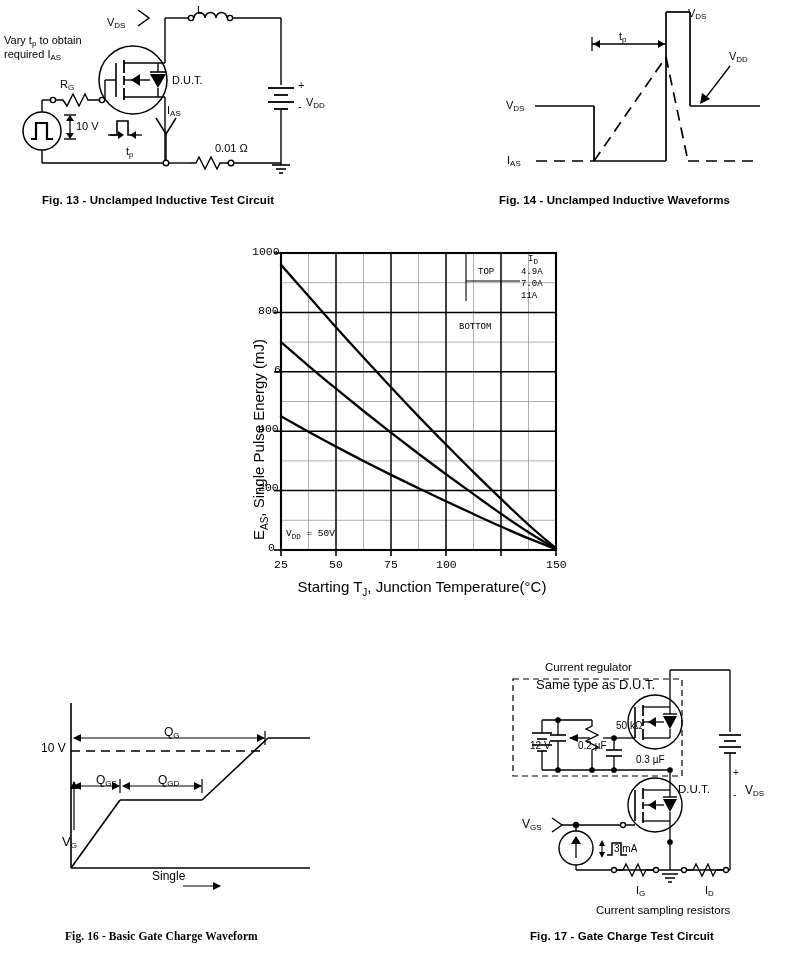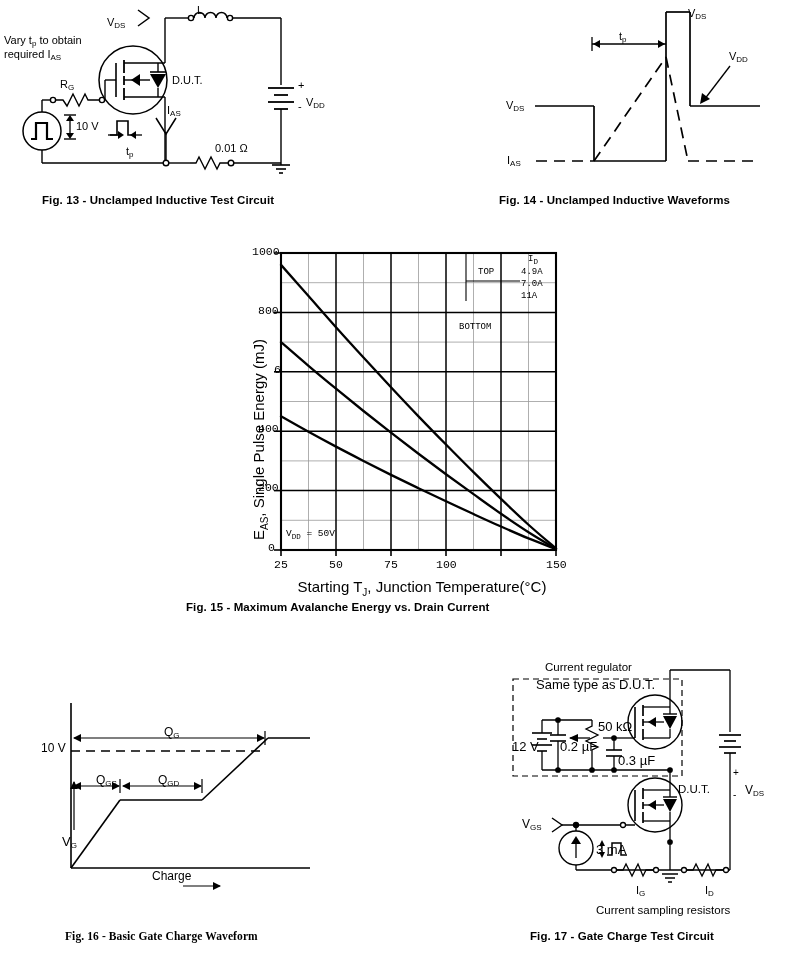--- a/index.html
+++ b/index.html
@@ -25,21 +25,21 @@
     color: #000;
   }
   .lbl {
     position: absolute;
     font-size: 11px;
     white-space: nowrap;
     color: #000;
     line-height: 1.15;
   }
   .lbl sub { font-size: 8px; vertical-align: -0.22em; }
-  .tiny { font-size: 13px; }
+  .tiny { font-size: 10px; margin-left: 18px; }
   svg { position: absolute; overflow: visible; }
 
   
   .chart-wrap { position: absolute; left: 0; top: 238px; width: 794px; height: 360px; }
   .axis-title-y {
     position: absolute;
     transform-origin: 0 0;
     transform: rotate(-90deg);
     font-size: 15px;
     white-space: nowrap;
@@ -324,21 +324,20 @@
     <div class="legend-txt" style="left:521px; top:29px;">4.9A</div>
     <div class="legend-txt" style="left:521px; top:41px;">7.0A</div>
     <div class="legend-txt" style="left:459px; top:53px;margin-top:31px;">BOTTOM</div>
     <div class="legend-txt" style="left:521px; top:53px;">11A</div>
 
     <div class="legend-txt" style="left:286px; top:290px; font-size:9.5px;">
       <span>V</span><sub style="font-size:7.5px;">DD</sub><span> = 50V</span>
     </div>
   </div>
 
-  <div class="fig-caption" style="left:186px; top:601px;">Fig. 15 - Maximum Avalanche Energy vs. Drain Current</div>
 
   <svg style="left:30px; top:690px;" width="330" height="200" viewBox="0 0 330 200">
     <g fill="none" stroke="#000" stroke-width="1.6">
 
       <line x1="41" y1="13" x2="41" y2="178"></line>
       <line x1="41" y1="178" x2="280" y2="178"></line>
 
       <line x1="41" y1="178" x2="90" y2="110"></line>
       <line x1="90" y1="110" x2="172" y2="110"></line>
       <line x1="172" y1="110" x2="238" y2="48"></line>
@@ -382,21 +381,21 @@
   <div class="lbl" style="left:96px; top:774px; font-size:12px;">
     <span>Q</span><sub>GS</sub>
   </div>
   <div class="lbl" style="left:158px; top:774px; font-size:12px;">
     <span>Q</span><sub>GD</sub>
   </div>
   <div class="lbl" style="left:62px; top:835px; font-size:13px;">
     <span>V</span><sub>G</sub>
   </div>
   <div class="lbl" style="left:152px; top:870px; font-size:12px;">
-    <span>Charge</span>
+    <span>Single</span>
   </div>
 
   <div class="fig-caption" style="left:65px; top:930px;font-family:Liberation Serif, serif;">Fig. 16 - Basic Gate Charge Waveform</div>
 
   <svg style="left:490px; top:650px;" width="300" height="260" viewBox="0 0 300 260">
 
     <rect x="23" y="29" width="169" height="97" fill="none" stroke="#000" stroke-width="1.2" stroke-dasharray="6 4"></rect>
 
     <g fill="none" stroke="#000" stroke-width="1.3">
 

